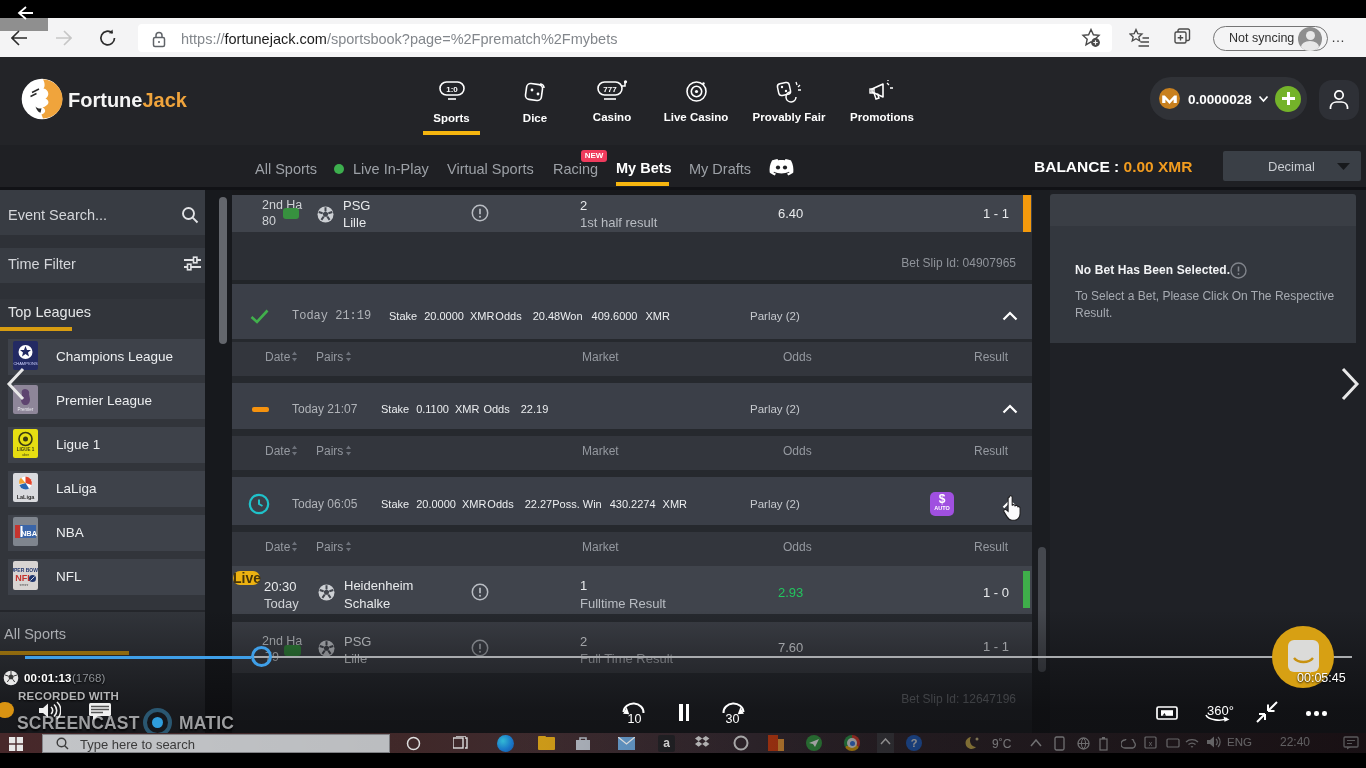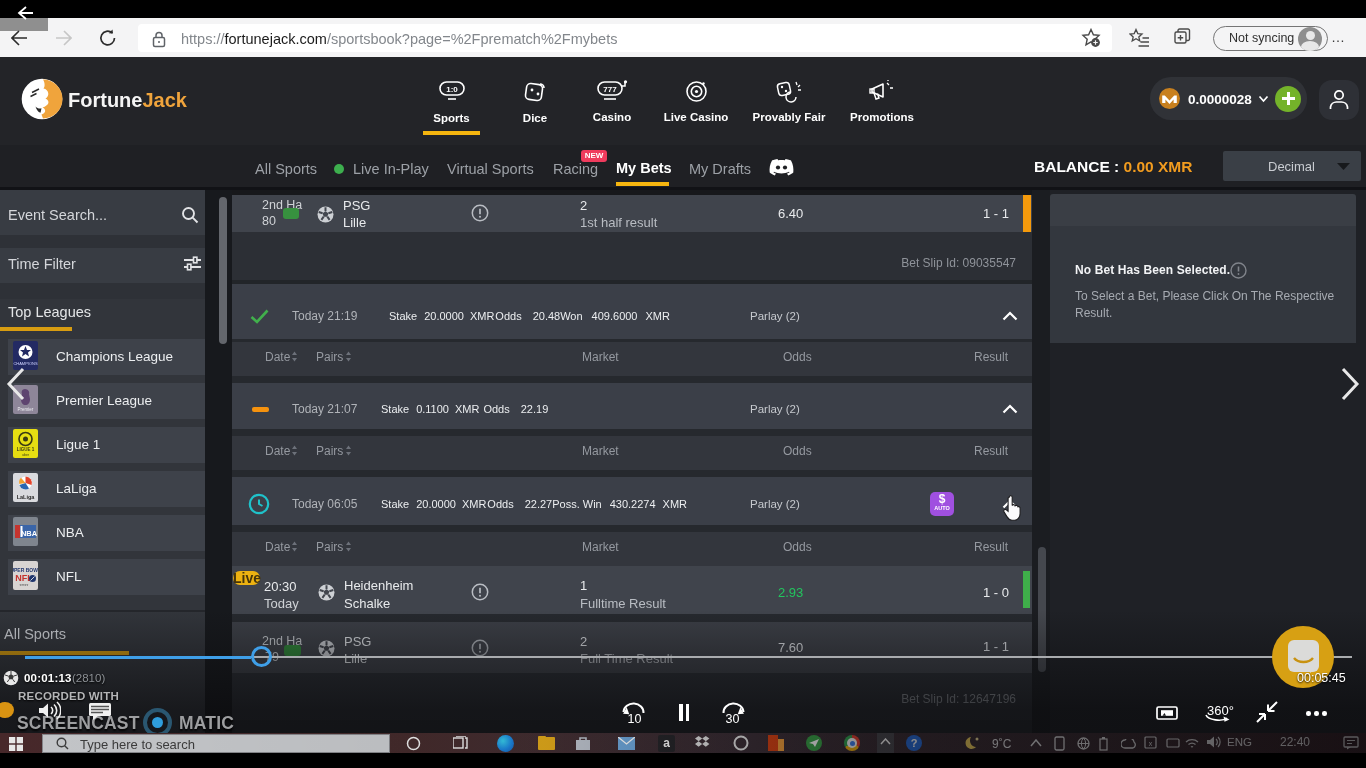--- a/index.html
+++ b/index.html
@@ -277,28 +277,28 @@
       <circle cx="9" cy="9" r="7.7" fill="none" stroke="#b9bdc3" stroke-width="1.5"></circle>
       <path d="M9 4.7 V10.2" stroke="#b9bdc3" stroke-width="1.7"></path>
       <circle cx="9" cy="12.8" r="1" fill="#b9bdc3"></circle>
     </svg>
   <div class="abs" style="left:580px;top:197.5px;font-size:13px;color:#e8eaec;">2</div>
   <div class="abs" style="left:580px;top:215px;font-size:13px;color:#b9bdc3;">1st half result</div>
   <div class="abs" style="left:778px;top:206px;font-size:13px;color:#e8eaec;">6.40</div>
   <div class="abs" style="left:983px;top:206px;font-size:13px;color:#e8eaec;">1 - 1</div>
 
   <div class="abs" style="left:232px;top:232px;width:800px;height:48px;background:#2c2f35;"></div>
-  <div class="abs" style="left:816px;top:256px;width:200px;text-align:right;font-size:12px;color:#8f939a;white-space:nowrap;">Bet Slip Id: 09035547</div>
+  <div class="abs" style="left:816px;top:256px;width:200px;text-align:right;font-size:12px;color:#8f939a;white-space:nowrap;">Bet Slip Id: 04907965</div>
   <div class="abs" style="left:232px;top:280px;width:800px;height:4px;background:#222529;"></div>
 
   <div class="abs" style="left:232px;top:284px;width:800px;height:55px;background:#3b3f48;"></div>
   <svg class="abs" style="left:250px;top:309px;" width="19" height="15" viewBox="0 0 19 15">
       <path d="M1.5 8 L7 13 L17.5 1.5" stroke="#41b04c" stroke-width="2.6" fill="none"></path>
     </svg>
-  <div class="abs" style="left:292px;top:309px;font-size:12px;color:#b0b3b8;">Today 21:19</div>
+  <div class="abs" style="left:292px;top:309px;font-size:12px;color:#b0b3b8;font-family:Liberation Mono, monospace;">Today 21:19</div>
   <div class="abs" style="left:389px;top:310px;font-size:11px;color:#eceef0;white-space:nowrap;">Stake<span style="margin-left:7px;">20.0000</span><span style="margin-left:6px;">XMR</span><span style="margin-left:1px;">Odds</span><span style="margin-left:11px;">20.48</span>Won<span style="margin-left:9px;">409.6000</span><span style="margin-left:8px;">XMR</span></div>
   <div class="abs" style="left:750px;top:310px;font-size:11.5px;color:#c6c9ce;">Parlay (2)</div>
   <svg class="abs" style="left:1002px;top:311px;" width="16" height="10" viewBox="0 0 16 10">
       <path d="M1.5 8.5 L8 2 L14.5 8.5" stroke="#fff" stroke-width="2.2" fill="none"></path>
     </svg>
 
   <div class="abs" style="left:232px;top:342px;width:800px;height:34px;background:#33363d;"></div>
   <div class="abs hdr" style="left:265px;top:350px;font-size:12px;color:#9599a0;">Date</div>
   <div class="abs" style="left:316px;top:350px;font-size:12px;color:#9599a0;">Pairs</div>
   <div class="abs" style="left:582px;top:350px;font-size:12px;color:#9599a0;">Market</div>
@@ -438,21 +438,21 @@
   <div class="abs" style="left:25px;top:656px;width:1327px;height:2px;background:#a9abae;"></div>
   <div class="abs" style="left:25px;top:655.5px;width:226px;height:3px;background:#3f9fe8;"></div>
   <div class="abs" style="left:251px;top:646px;width:21px;height:21px;border:3px solid #3f9fe8;border-radius:50%;"></div>
 
   <svg class="abs" style="left:3px;top:670px;" width="16" height="16" viewBox="0 0 16 16">
       <circle cx="8" cy="8" r="7.3" fill="#e8e8e8"></circle>
       <path d="M8 4 L10.8 6 L9.8 9.3 H6.2 L5.2 6 Z" fill="#3a3a3a"></path>
       <path d="M8 1 V4 M10.8 6 L14 5 M9.8 9.3 L11.7 12 M6.2 9.3 L4.3 12 M5.2 6 L2 5" stroke="#3a3a3a" stroke-width="1" fill="none"></path>
     </svg>
   <div class="abs" style="left:24px;top:671.5px;font-size:11.5px;font-weight:bold;color:#fff;text-shadow:0 1px 2px #000;letter-spacing:0.2px;">00:01:13</div>
-  <div class="abs" style="left:72px;top:671.5px;font-size:11.5px;color:#8d9196;text-shadow:0 1px 2px #000;">(2810)</div>
+  <div class="abs" style="left:72px;top:671.5px;font-size:11.5px;color:#8d9196;text-shadow:0 1px 2px #000;">(1768)</div>
   <div class="abs" style="left:18px;top:690px;font-size:11.5px;font-weight:bold;color:#b4b5b7;text-shadow:0 1px 2px #000;letter-spacing:0.2px;">RECORDED WITH</div>
   <div class="abs" style="left:-4px;top:702px;width:18px;height:16px;border-radius:50%;background:#d99312;"></div>
   <div class="abs" style="left:17px;top:713px;font-size:17.5px;font-weight:bold;color:#9d9ea0;text-shadow:0 1.5px 2px rgba(0,0,0,0.85);letter-spacing:0.2px;">SCREENCAST</div>
   <div class="abs" style="left:143px;top:708px;width:29px;height:29px;border:4px solid #2a5771;border-radius:50%;background:rgba(10,20,26,0.25);"></div>
   <div class="abs" style="left:152px;top:717px;width:11px;height:11px;border-radius:50%;background:#2f9ddc;"></div>
   <div class="abs" style="left:179px;top:713px;font-size:17.5px;font-weight:bold;color:#9d9ea0;text-shadow:0 1.5px 2px rgba(0,0,0,0.85);letter-spacing:0.2px;">MATIC</div>
   <svg class="abs" style="left:38px;top:701px;" width="23" height="19" viewBox="0 0 23 19">
     <path d="M1 7 H5 L10 2.5 V16.5 L5 12 H1 Z" fill="#f0f0f0"></path>
     <path d="M13 6 A4.5 4.5 0 0 1 13 13 M16 3.5 A8 8 0 0 1 16 15.5 M19 1 A11.5 11.5 0 0 1 19 18" stroke="#f0f0f0" stroke-width="1.6" fill="none"></path>
   </svg>

